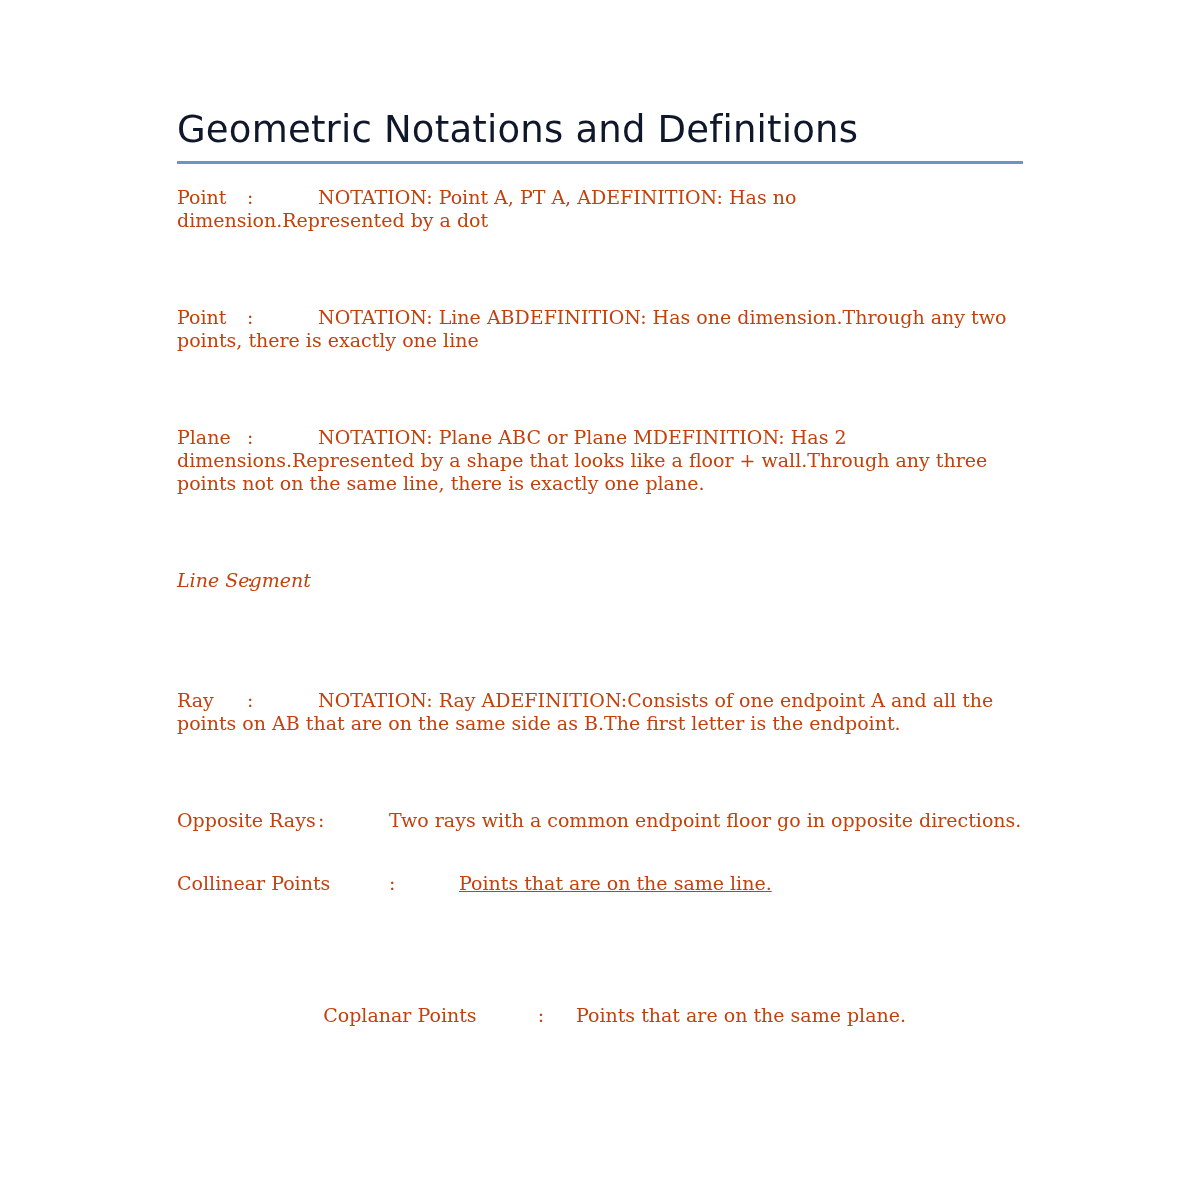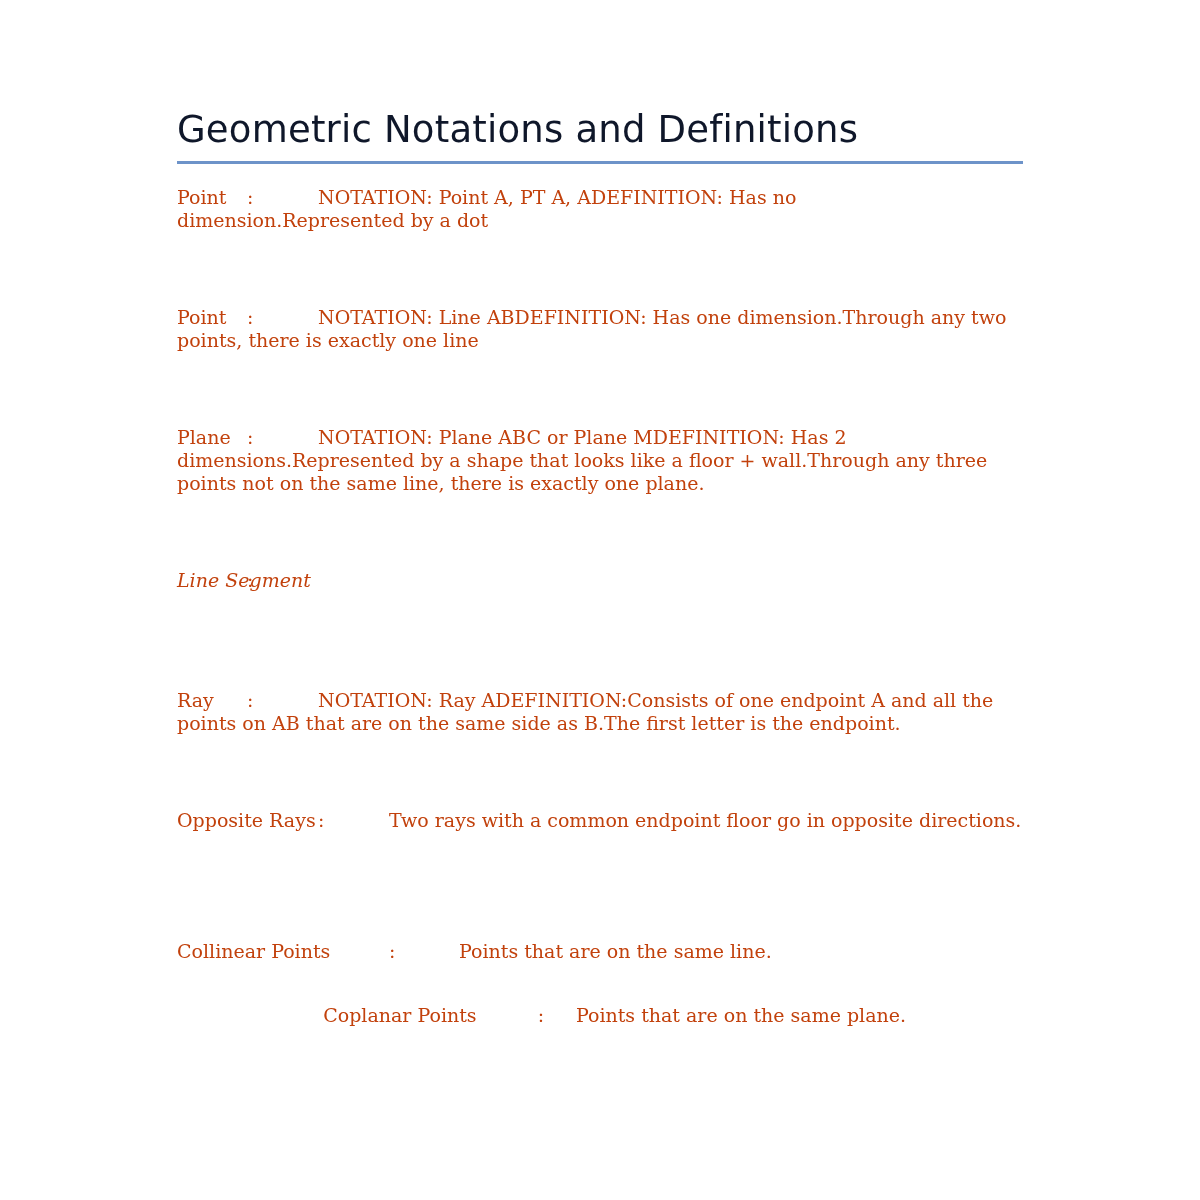--- a/index.html
+++ b/index.html
@@ -82,20 +82,20 @@
   </div>
 
   <div class="entry" style="top:689px;">
     <span class="term" style="width:70px;">Ray</span><span class="colon" style="width:71px;">:</span><span class="def">NOTATION: Ray ADEFINITION:Consists of one endpoint A and all the points on AB that are on the same side as B.The first letter is the endpoint.</span>
   </div>
 
   <div class="entry" style="top:809px;">
     <span class="term" style="width:141px;">Opposite Rays</span><span class="colon" style="width:71px;">:</span><span class="def">Two rays with a common endpoint floor go in opposite directions.</span>
   </div>
 
-  <div class="entry" style="top:940px;">
+  <div class="entry" style="top:872px;text-decoration:underline;">
     <span class="term" style="width:212px;">Collinear Points</span><span class="colon" style="width:70px;">:</span><span class="def">Points that are on the same line.</span>
   </div>
 
   <div class="entry" style="top:1004px;text-align:center;">
     <span class="term" style="width:212px;">Coplanar Points</span><span class="colon" style="width:70px;">:</span><span class="def">Points that are on the same plane.</span>
   </div>
 </div>
 
 </body></html>

